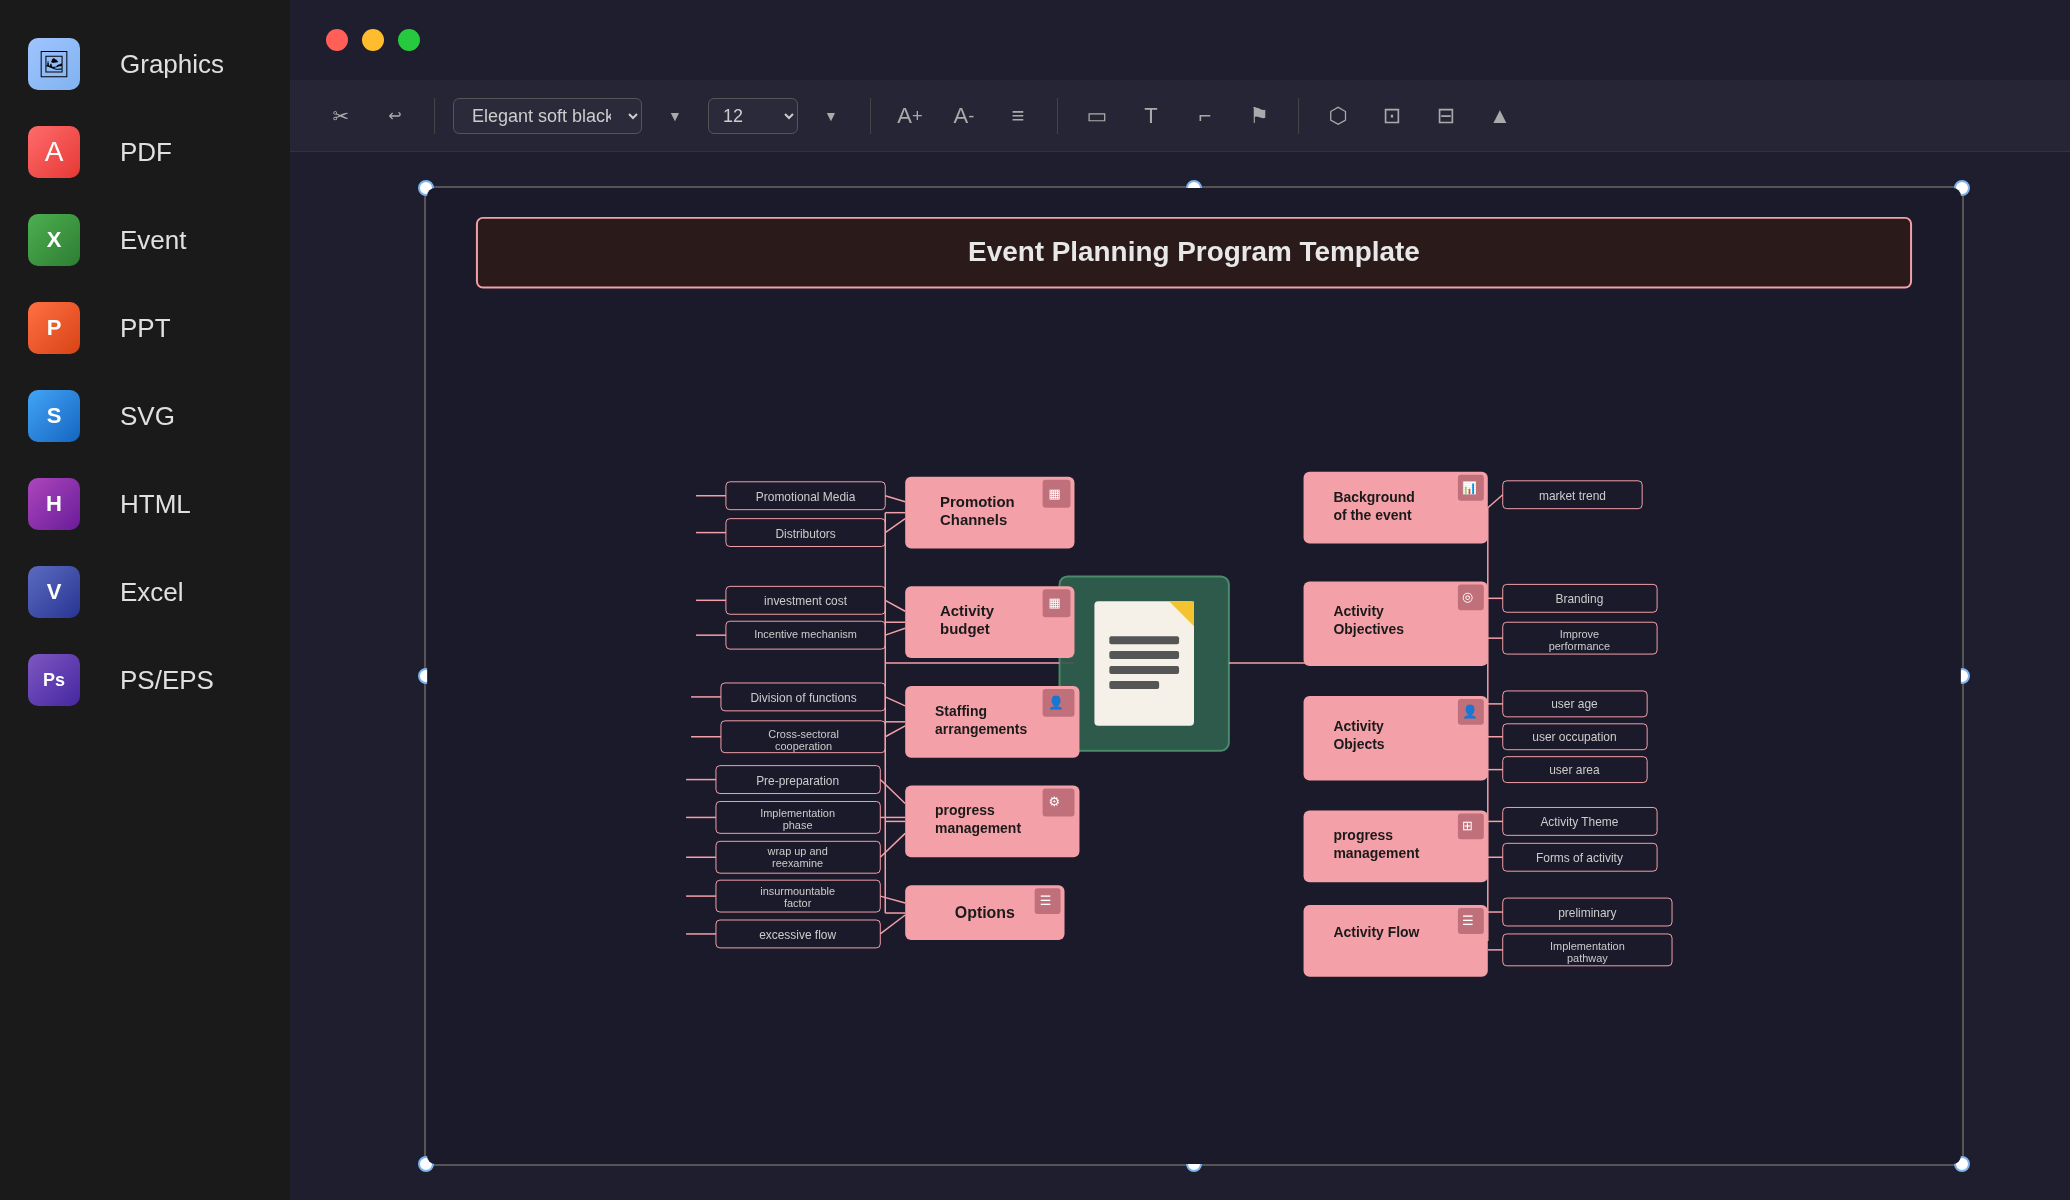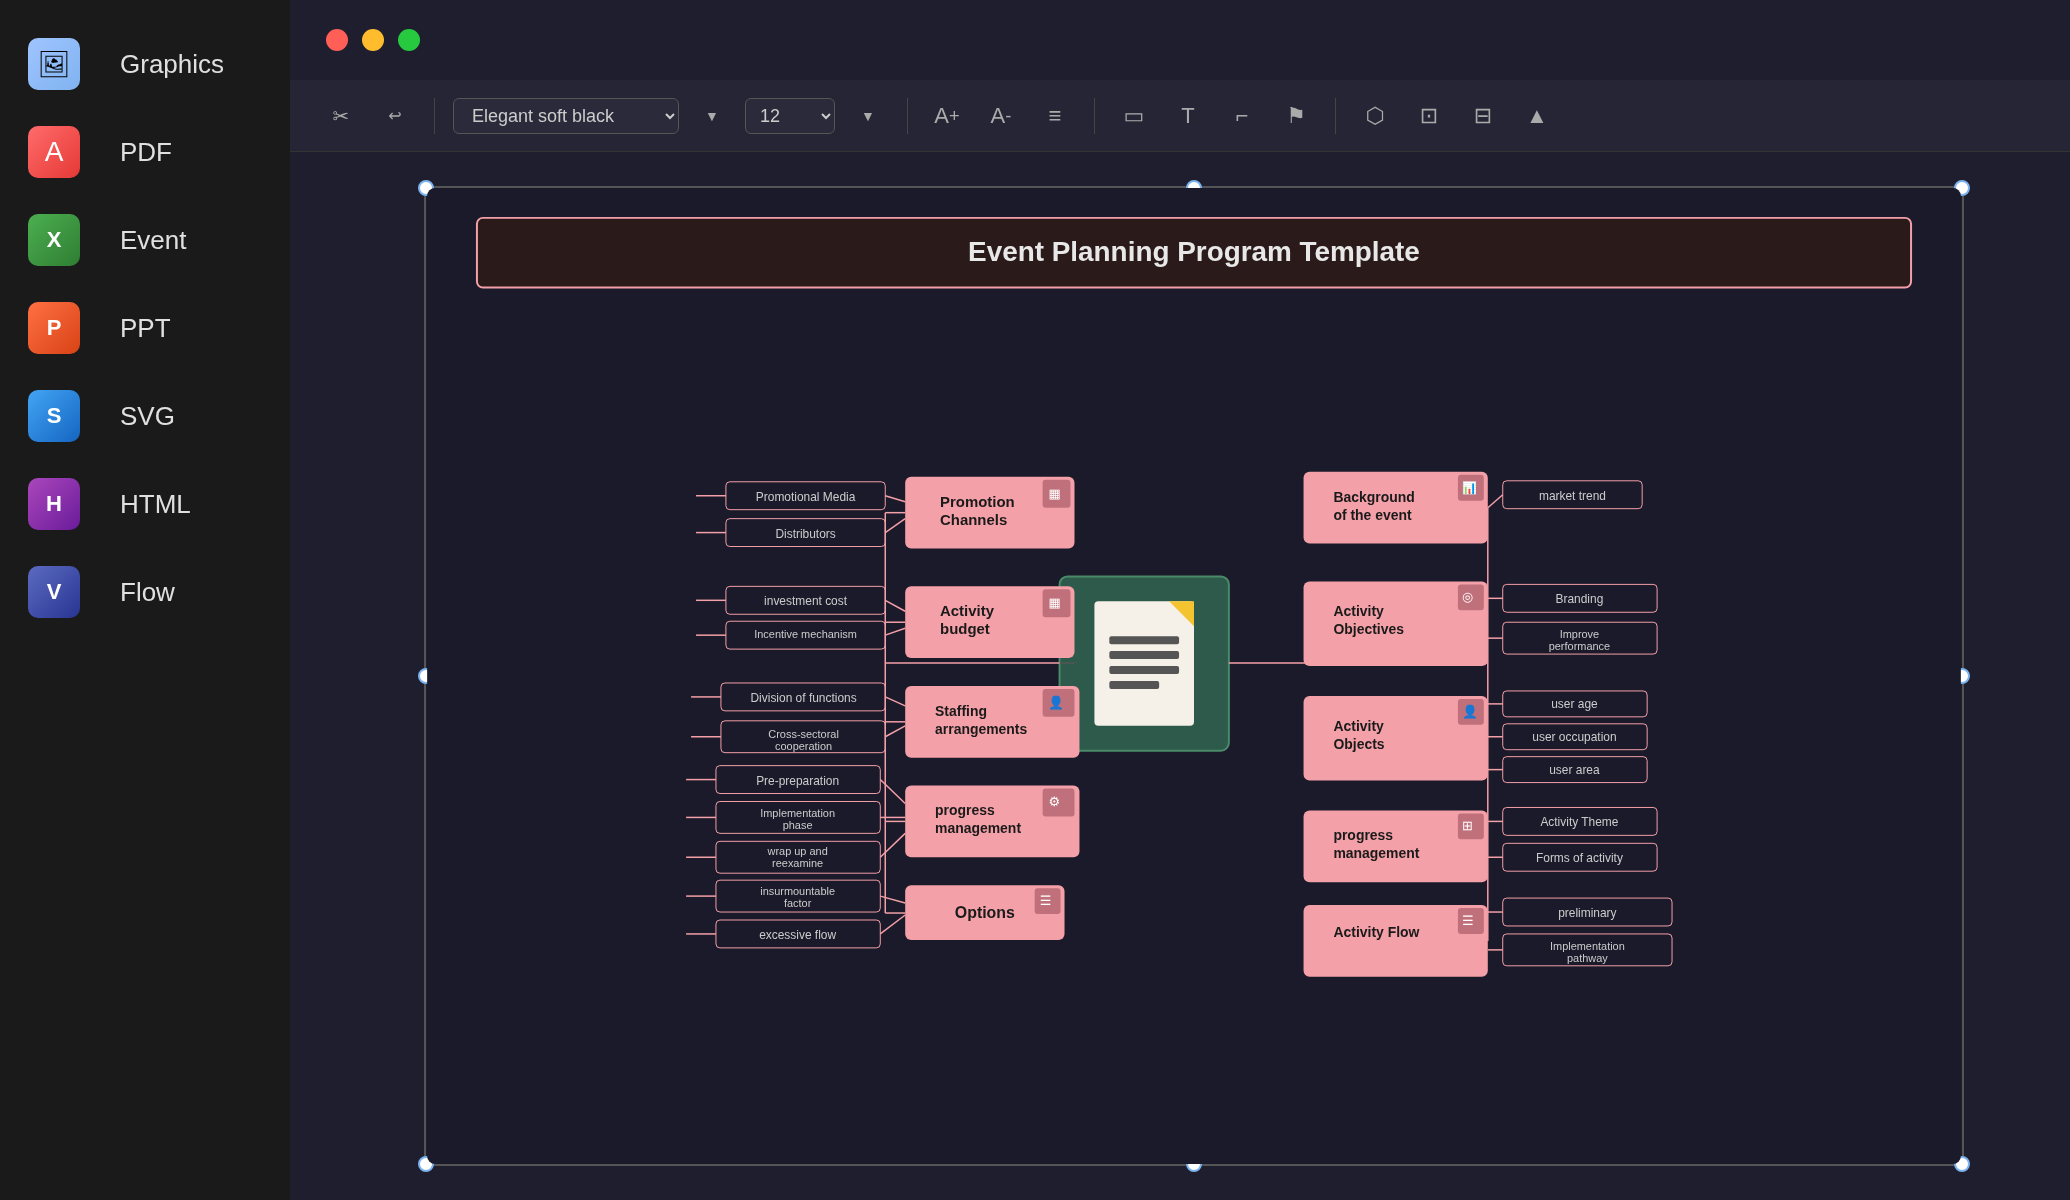--- a/index.html
+++ b/index.html
@@ -111,21 +111,21 @@
       background: #444;
       margin: 0 6px;
     }
     .toolbar-font-select {
       background: #2a2a3a;
       border: 1px solid #555;
       color: #ccc;
       padding: 6px 14px;
       border-radius: 6px;
       font-size: 18px;
-      width: 226px;
+      width: 189px;
       cursor: pointer;
     }
     .toolbar-size-select {
       background: #2a2a3a;
       border: 1px solid #555;
       color: #ccc;
       padding: 6px 10px;
       border-radius: 6px;
       font-size: 18px;
       width: 90px;
@@ -209,21 +209,25 @@
   <div class="sidebar-item">
     <div class="sidebar-icon icon-svg" style="color:#fff;font-size:22px;font-weight:bold;">S</div>
     <span class="sidebar-label">SVG</span>
   </div>
   <div class="sidebar-item">
     <div class="sidebar-icon icon-html" style="color:#fff;font-size:22px;font-weight:bold;">H</div>
     <span class="sidebar-label">HTML</span>
   </div>
   <div class="sidebar-item">
     <div class="sidebar-icon icon-visio" style="color:#fff;font-size:22px;font-weight:bold;">V</div>
-    <span class="sidebar-label">Flow</span>
+    <span class="sidebar-label">Excel</span>
+  </div>
+  <div class="sidebar-item">
+    <div class="sidebar-icon icon-pseps" style="color:#fff;font-size:18px;font-weight:bold;">Ps</div>
+    <span class="sidebar-label">PS/EPS</span>
   </div>
 </div>
 
 <div class="main-area">
 
   <div class="title-bar">
     <div class="title-dot dot-red"></div>
     <div class="title-dot dot-yellow"></div>
     <div class="title-dot dot-green"></div>
   </div>

